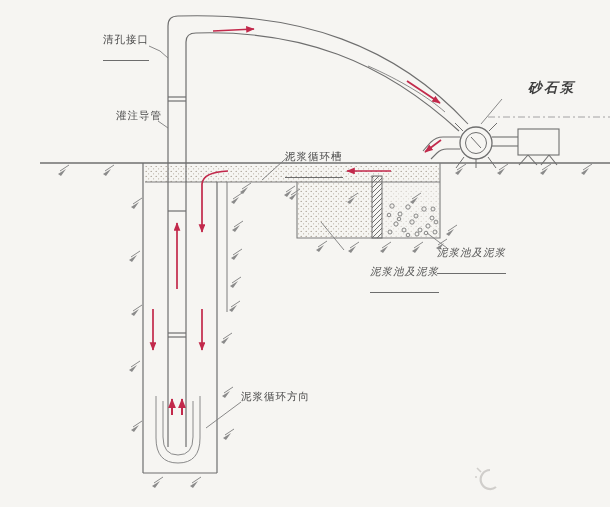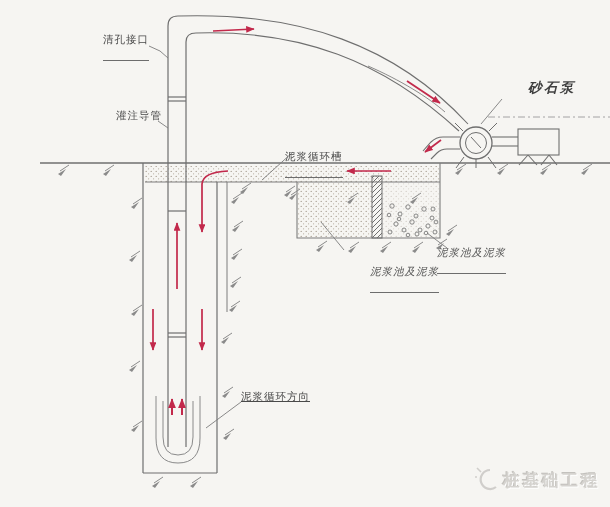--- a/index.html
+++ b/index.html
@@ -206,16 +206,15 @@
   <span class="lbl" style="left:116px;top:109px;text-align:center;">灌注导管</span>
 
   <span class="lbl underlined" style="left:285px;top:150px;">泥浆循环槽</span>
 
   <span class="lbl pump hand" style="left:492px;top:79px;">砂石泵</span>
 
   <span class="lbl hand underlined" style="left:332px;top:265px;margin-left:38px;">泥浆池及泥浆</span>
 
   <span class="lbl hand underlined" style="left:437px;top:246px;">泥浆池及泥浆</span>
 
-  <span class="lbl" style="left:241px;top:390px;text-decoration:underline;">泥浆循环方向</span>
-
-  <span class="watermark">桩基础工程</span>
+  <span class="lbl" style="left:241px;top:390px;">泥浆循环方向</span>
+
 </div>
 
 </body></html>

